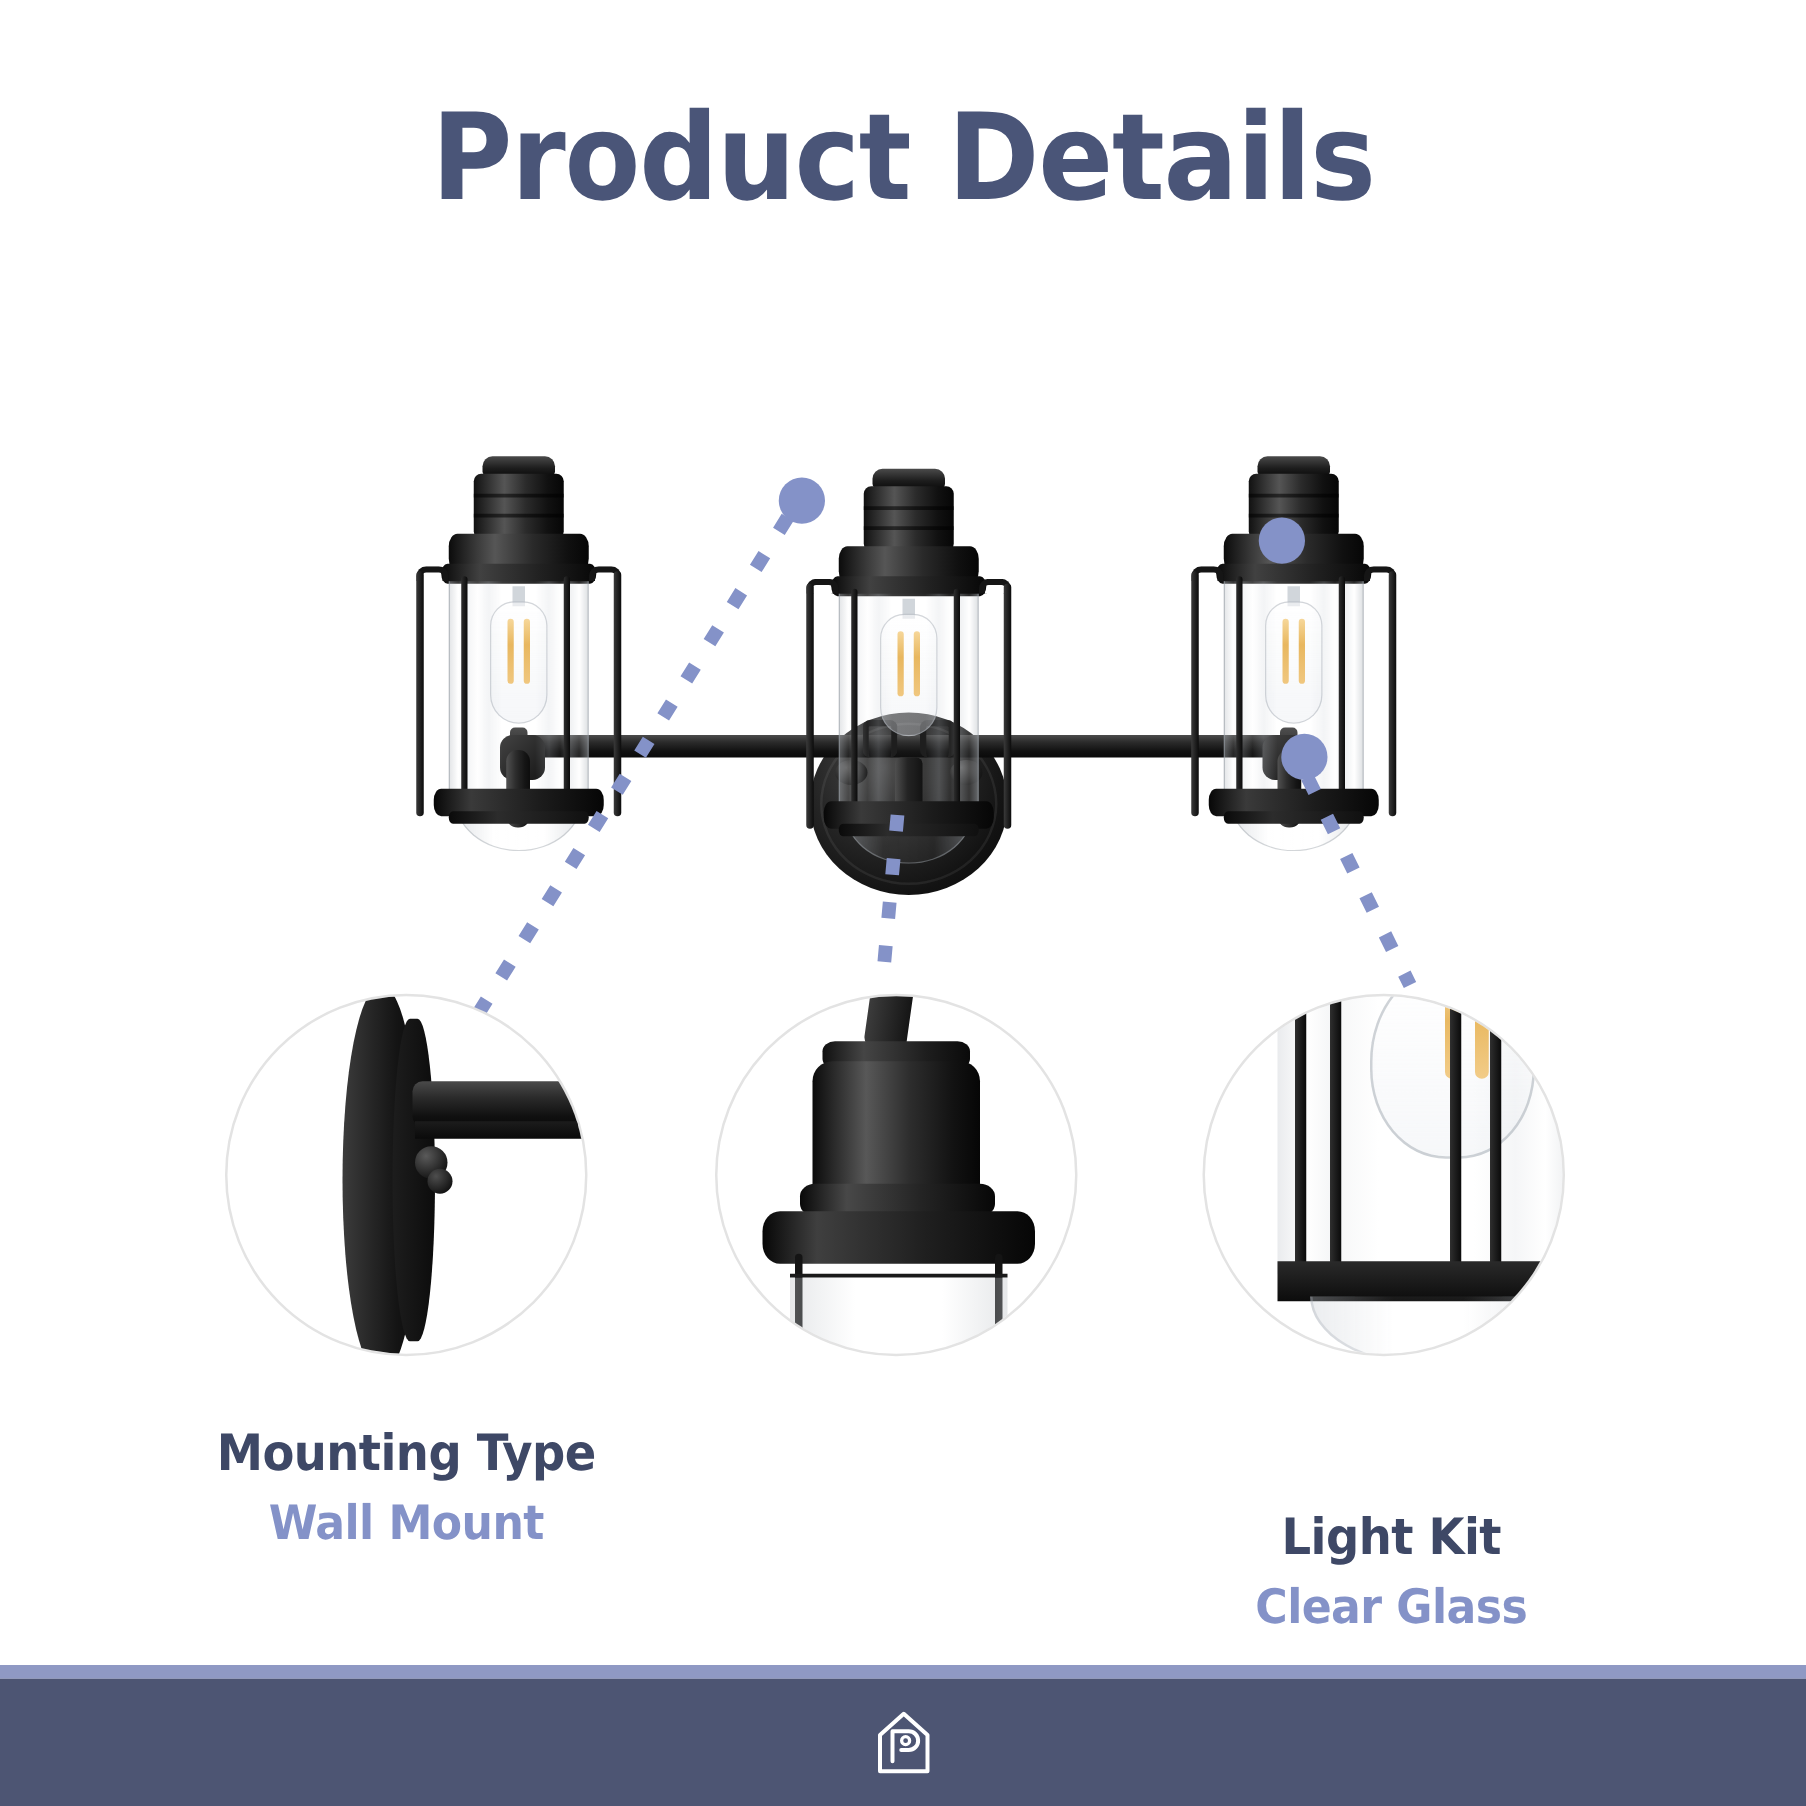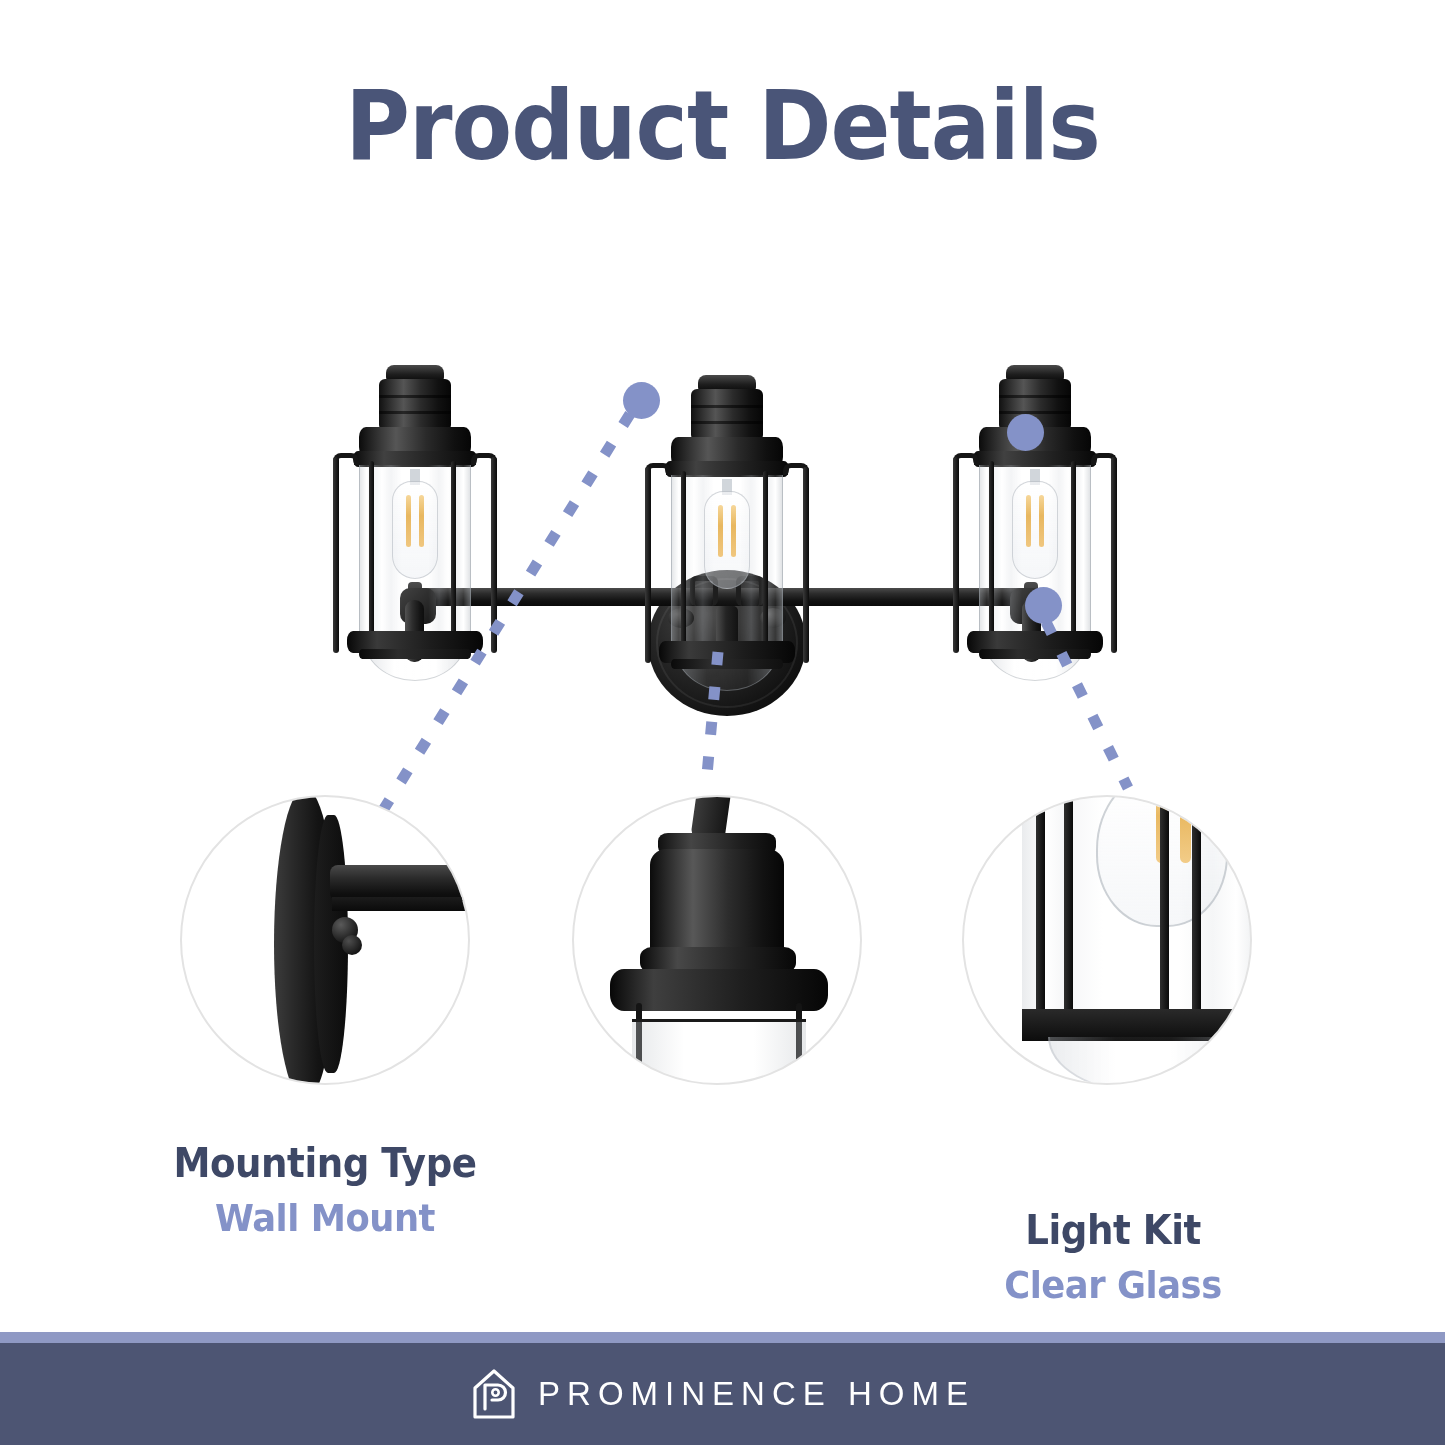--- a/index.html
+++ b/index.html
@@ -473,16 +473,15 @@
     <div class="cap-value">Clear Glass</div>
   </div>
 
   <div class="footer-strip"></div>
   <div class="footer">
     <svg width="48" height="52" viewBox="0 0 48 52">
       <path d="M5 20 L24 3 L43 20 L43 49 L5 49 Z" fill="none" stroke="#ffffff" stroke-width="3.2" stroke-linejoin="round"></path>
       <path d="M15 41 L15 17 L28 17 A7.5 7.5 0 0 1 28 32 L22 32" fill="none" stroke="#ffffff" stroke-width="3.2" stroke-linejoin="round" stroke-linecap="round"></path>
       <circle cx="25.5" cy="24.5" r="3.2" fill="none" stroke="#ffffff" stroke-width="2.6"></circle>
     </svg>
-    <span class="brand-text">PROMINENCE HOME</span>
   </div>
 
 </div>
 
 </body></html>

